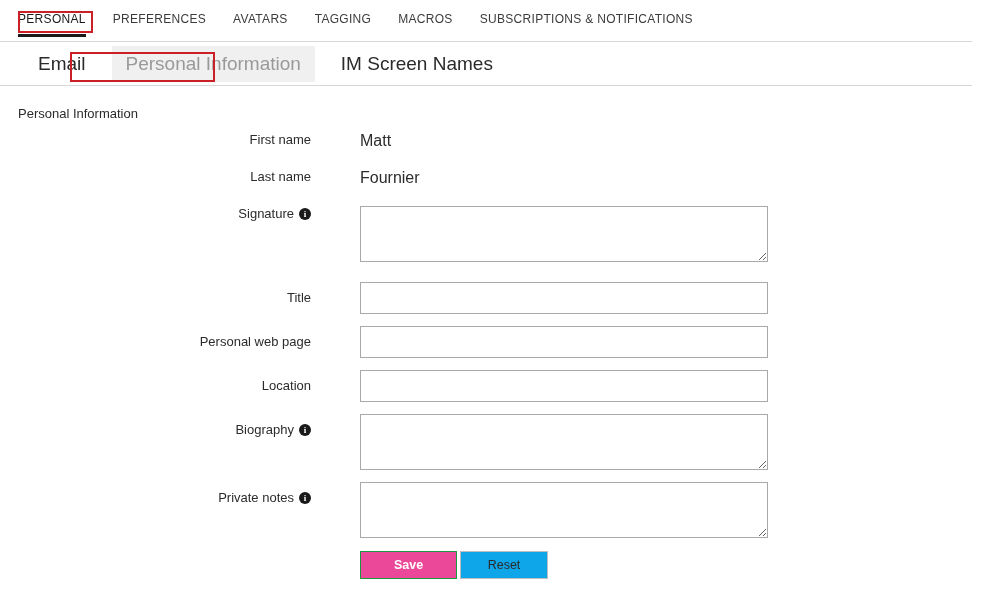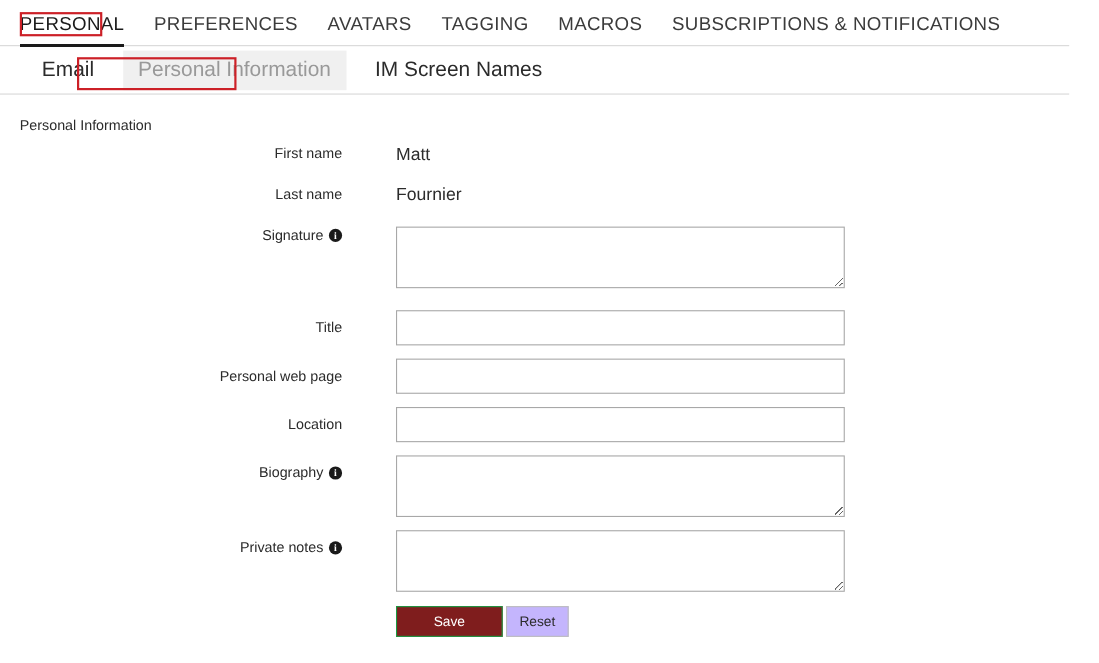--- a/index.html
+++ b/index.html
@@ -22,21 +22,21 @@
   .primary-tabbar {
     position: relative;
     height: 42px;
     padding-left: 18px;
     border-bottom: 1px solid #d8d8d8;
     width: 972px;
     display: flex;
     align-items: flex-start;
   }
   .primary-tab {
-    font-size: 17px;
+    font-size: 12px;
     letter-spacing: 0.3px;
     color: #3b3b3b;
     padding: 12px 0 11px 0;
     margin-right: 27px;
     white-space: nowrap;
     cursor: pointer;
     background: none;
     border: none;
     font-family: inherit;
   }
@@ -190,28 +190,28 @@
   .btn {
     font-family: inherit;
     font-size: 12.5px;
     cursor: pointer;
     border-radius: 0;
     height: 28px;
     line-height: 1;
   }
   .btn-save {
     width: 97px;
-    background: #7f1d1d;
+    background: #ec4899;
     border: 1px solid #199a42;
     color: #ffffff;
-    font-weight: normal;
+    font-weight: bold;
   }
   .btn-reset {
-    width: 57px;
-    background: #c4b5fd;
+    width: 88px;
+    background: #0ea5e9;
     border: 1px solid #bdbdbd;
     color: #2b2b2b;
   }
 </style>
 </head>
 <body>
 
 <div class="primary-tabbar">
   <button class="primary-tab active">PERSONAL</button>
   <button class="primary-tab">PREFERENCES</button>

